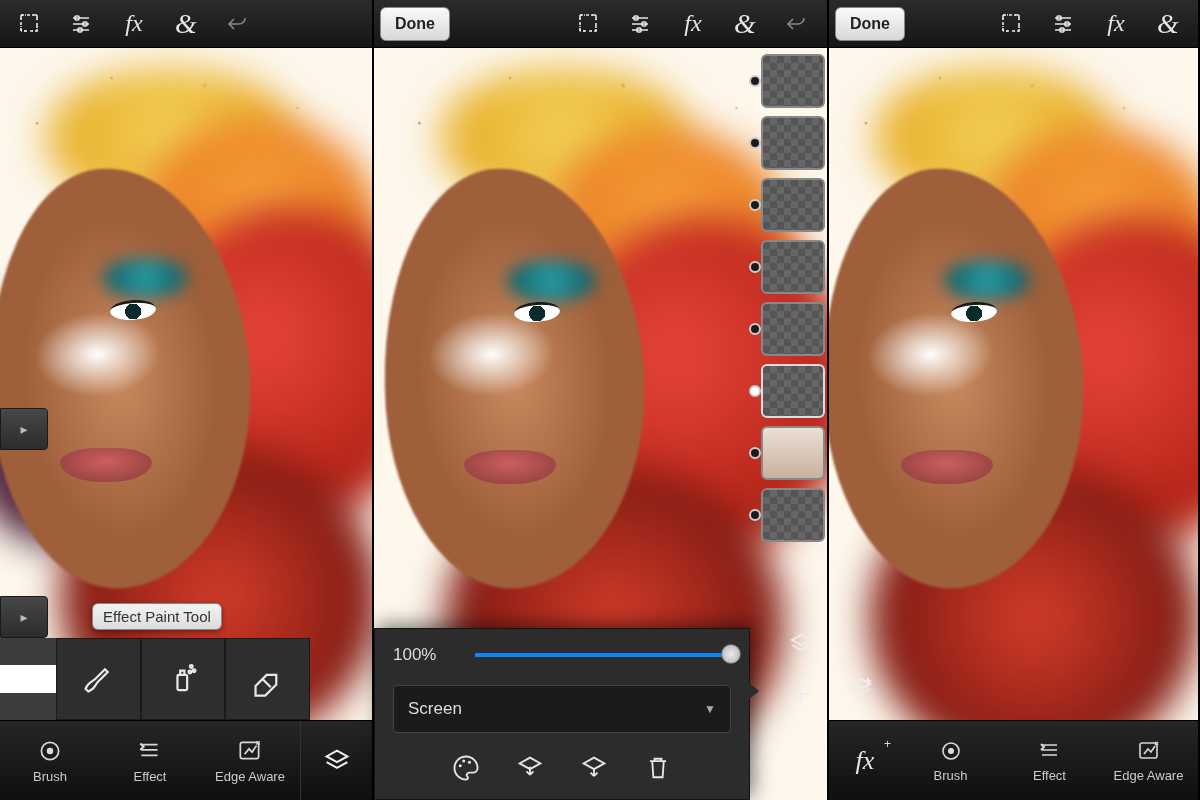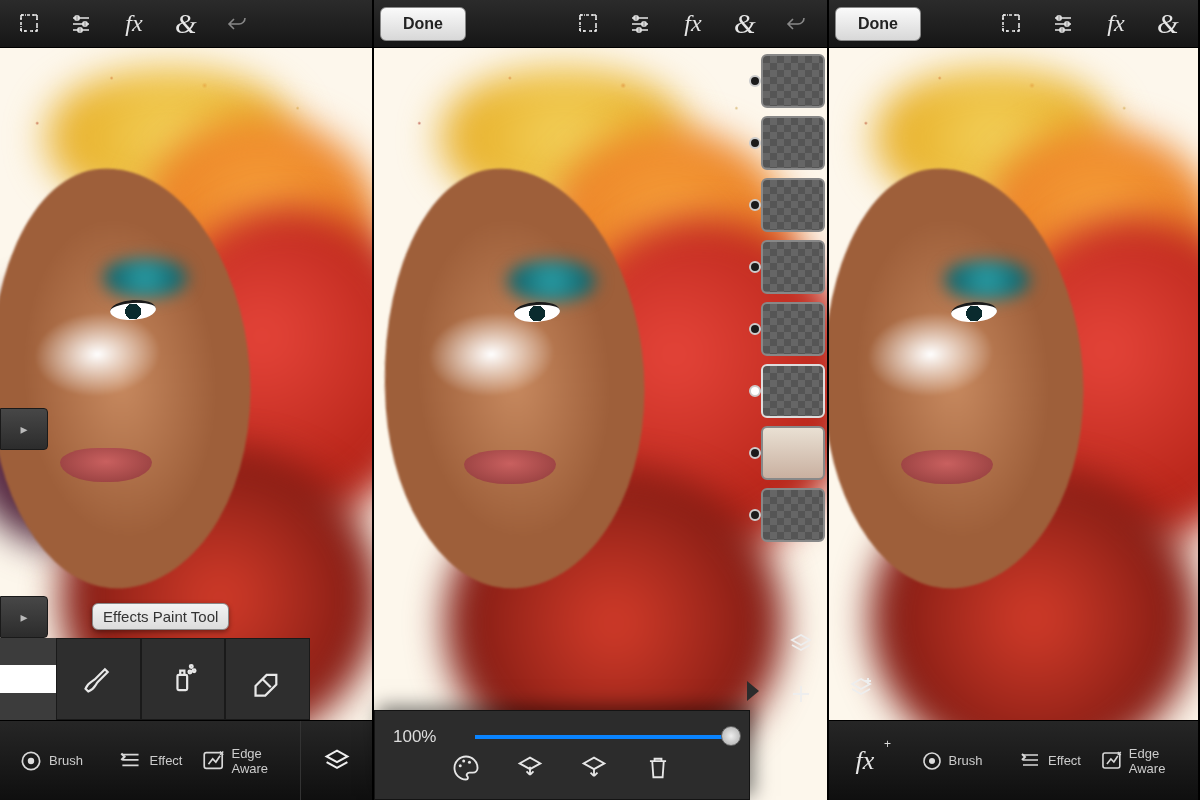--- a/index.html
+++ b/index.html
@@ -44,21 +44,21 @@
   .tbtn svg { width: 26px; height: 26px; stroke: #e6e6e6; fill: none; stroke-width: 1.6; }
   .tbtn .amp { font-family: Georgia, serif; font-style: italic; font-size: 28px; }
   .tbtn .fx { font-family: Georgia, serif; font-style: italic; font-size: 24px; }
   .undo svg { stroke: #888; }
   .done-btn {
     background: linear-gradient(#fafafa, #d8d8d8);
     color: #222;
     font-weight: 600;
     font-size: 16px;
     height: 34px;
-    padding: 0 22px;
+    padding: 0 14px;
     border-radius: 6px;
     border: 1px solid #888;
     display: flex;
     align-items: center;
   }
 
   
   .canvas {
     position: absolute;
     left: 0; right: 0; top: 48px; bottom: 0;
@@ -115,21 +115,21 @@
     left: 0; right: 0; bottom: 0;
     height: 80px;
     background: linear-gradient(#262626, #0f0f0f);
     border-top: 1px solid #000;
     display: flex;
     align-items: center;
   }
   .bcol {
     flex: 1;
     display: flex;
-    flex-direction: row;
+    flex-direction: column;
     align-items: center;
     justify-content: center;
     gap: 4px;
     color: #ccc;
     font-size: 13px;
     height: 100%;
   }
   .bcol svg { width: 28px; height: 28px; stroke: #d8d8d8; fill: none; stroke-width: 1.6; }
   .bplain {
     width: 72px;
@@ -260,21 +260,21 @@
     background: #2c2c2c;
     border: 1px solid #141414;
     padding: 16px 18px 10px 18px;
     box-shadow: 4px -4px 18px rgba(0,0,0,.5);
   }
   .popover .lbl {
     color: #999;
     font-size: 17px;
     margin-bottom: 8px;
   }
-  .slider-row { display:flex; align-items:center; gap:28px; }
+  .slider-row { display:flex; align-items:center; gap:28px; margin-bottom:20px; }
   .slider-val { color:#ddd; font-size:17px; width:54px; }
   .slider {
     flex:1; height:6px; position:relative;
   }
   .slider .track { position:absolute; inset:0; top:2px; height:2px; background:#555; }
   .slider .fill { position:absolute; top:1px; height:4px; background:#0a84ff; }
   .slider .thumb { position:absolute; top:-8px; width:20px; height:20px; border-radius:50%; background:radial-gradient(#eee,#aaa); border:1px solid #666; }
   .select {
     height: 48px;
     background: #1b1b1b;
@@ -419,21 +419,21 @@
       <div class="face" style="left:-10px;top:120px"></div>
       <div class="blob b-teal" style="left:100px;top:210px;width:90px;height:40px;filter:blur(8px)"></div>
       <div class="eye" style="left:110px;top:252px"></div>
       <div class="lips" style="left:60px;top:400px"></div>
     </div>
   </div>
 
   <div class="lefttab" style="bottom:350px"></div>
   <div class="lefttab" style="bottom:162px"></div>
 
-  <div class="tooltip">Effects Paint Tool</div>
+  <div class="tooltip">Effect Paint Tool</div>
 
   <div class="toolrow">
     <div class="toolswatch">
       <div class="sw dark"></div>
       <div class="sw white"></div>
       <div class="sw dark"></div>
     </div>
     <div class="toolcell">
         <svg viewBox="0 0 26 26">
           <use href="#i-brush"></use>
@@ -561,20 +561,24 @@
 
   <div class="popover">
     <div class="pointer"></div>
     <div class="slider-row">
       <div class="slider-val">100%</div>
       <div class="slider">
         <div class="track"></div>
         <div class="fill" style="left:0;right:0"></div>
         <div class="thumb" style="right:-10px"></div>
       </div>
+    </div>
+    <div class="select">
+      <span>Screen</span>
+      <span class="caret">▼</span>
     </div>
     <div class="popover-actions">
       <div class="paction"><svg viewBox="0 0 26 26">
             <use href="#i-palette"></use>
           </svg></div>
       <div class="paction"><svg viewBox="0 0 26 26">
             <use href="#i-merge"></use>
           </svg></div>
       <div class="paction"><svg viewBox="0 0 26 26">
             <use href="#i-dup"></use>

